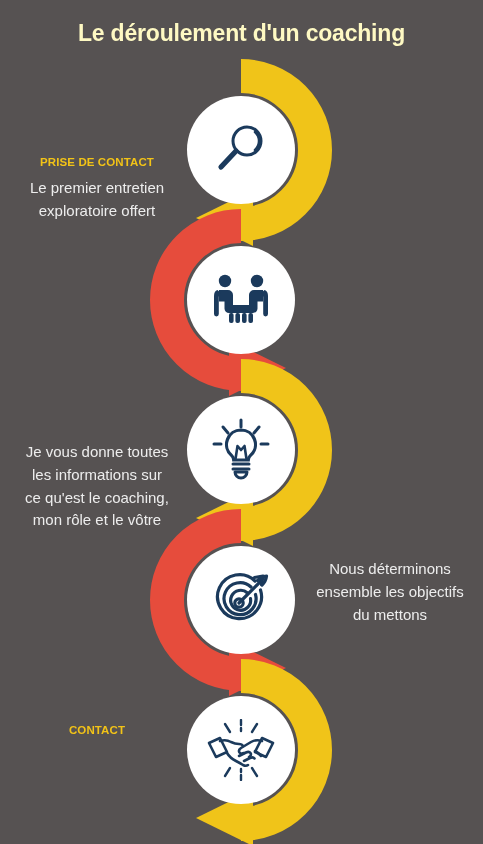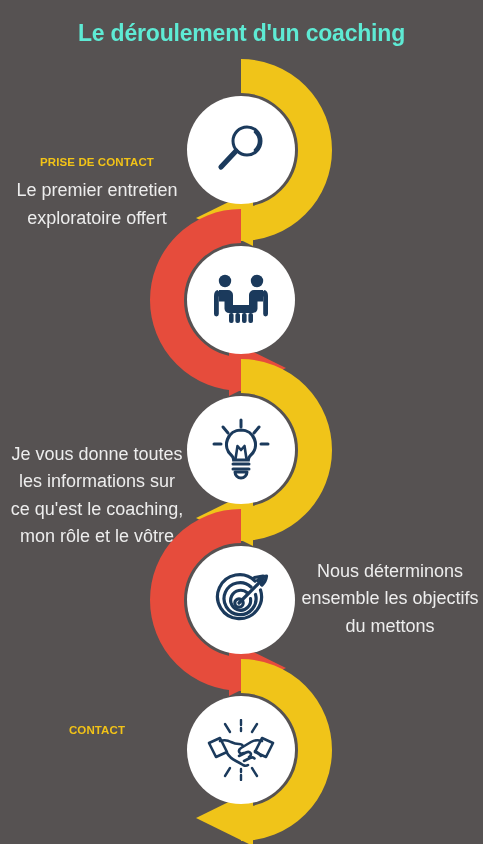--- a/index.html
+++ b/index.html
@@ -23,21 +23,21 @@
     background: #565252;
   }
 
   
   .title {
     position: absolute;
     top: 20px;
     left: 0;
     width: 483px;
     text-align: center;
-    color: #5eead4;
+    color: #fef9c3;
     font-size: 23px;
     font-weight: bold;
     letter-spacing: -0.2px;
   }
 
   
   .arrow-layer {
     position: absolute;
     top: 0;
     left: 0;
@@ -71,21 +71,21 @@
   .step-heading {
     color: #F2C317;
     font-size: 11.5px;
     font-weight: bold;
     line-height: 1.42;
     letter-spacing: 0.1px;
     margin-bottom: 7px;
   }
   .step-desc {
     color: #EDEDED;
-    font-size: 18px;
+    font-size: 15px;
     line-height: 1.52;
     white-space: pre-line;
   }
 </style>
 </head>
 <body>
 
 <div id="infographic">
 
   <div class="title">Le déroulement d'un coaching</div>

